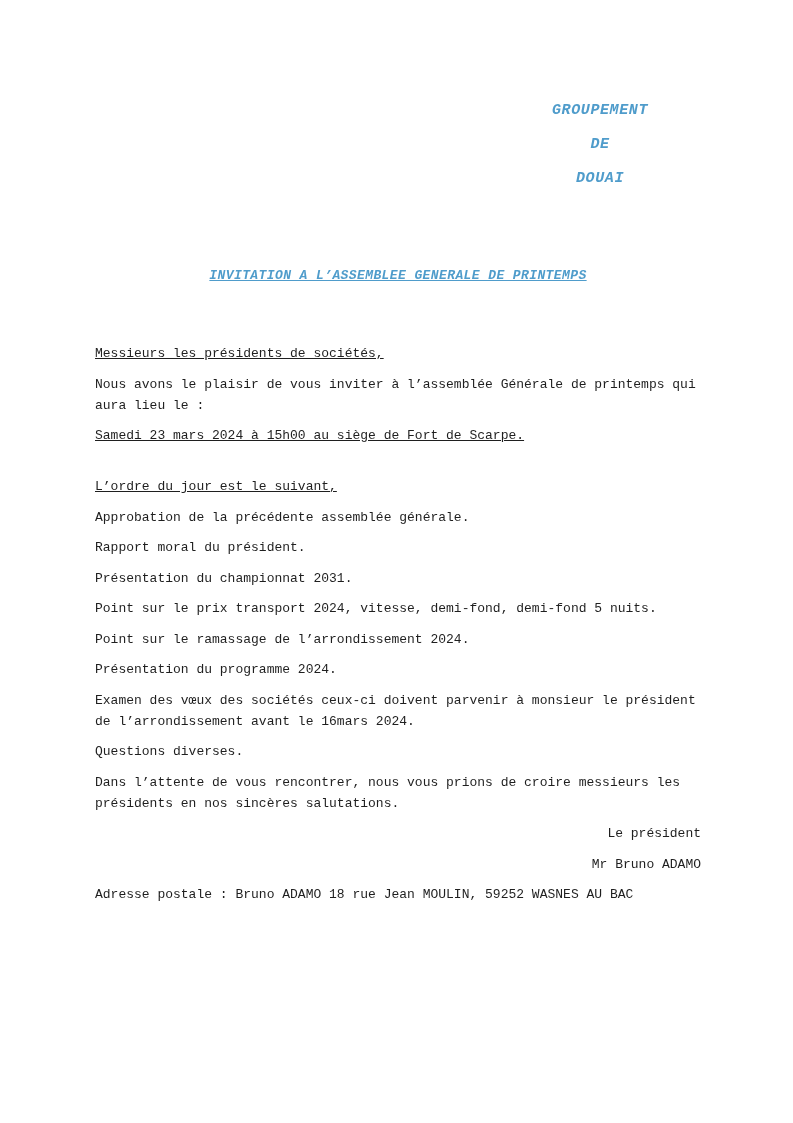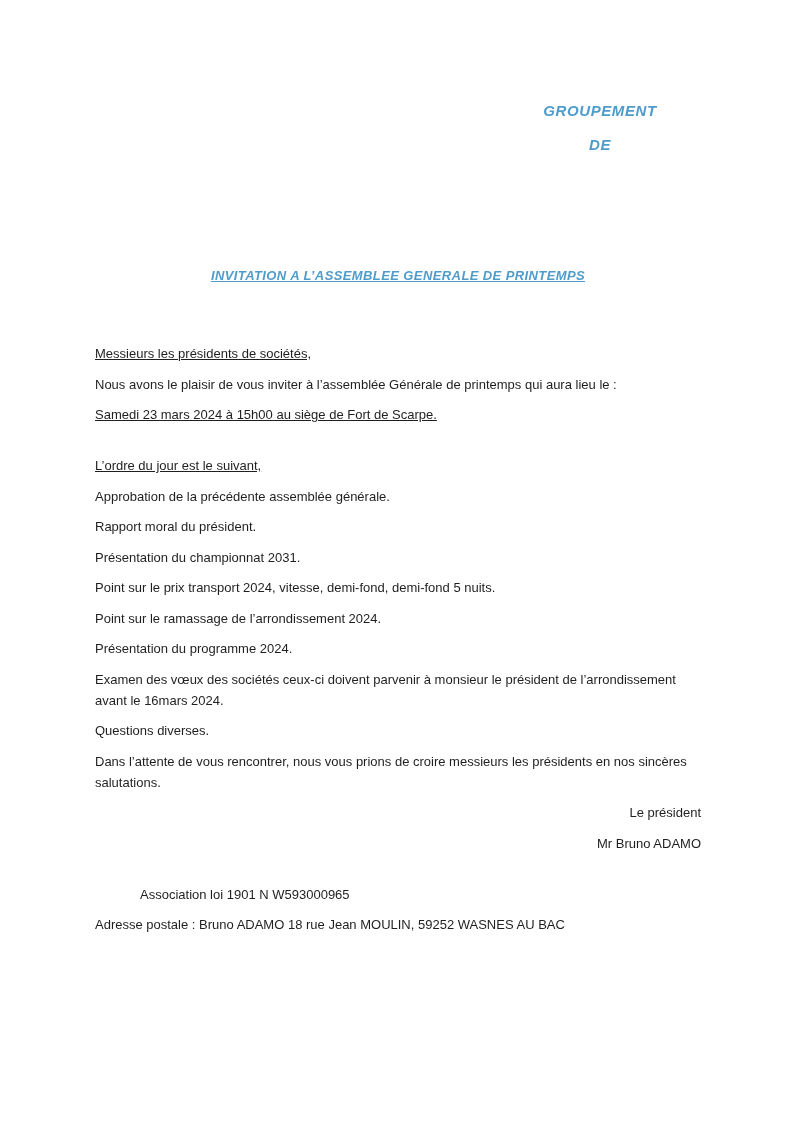--- a/index.html
+++ b/index.html
@@ -7,21 +7,21 @@
     margin: 0;
     padding: 0;
     background: #ffffff;
   }
   .page {
     position: relative;
     width: 793px;
     height: 1123px;
     margin: 0 auto;
     background: #ffffff;
-    font-family: Liberation Sans, sans-serif;
+    font-family: Liberation Mono, monospace;
     color: #1f1f1f;
     overflow: hidden;
     box-sizing: border-box;
   }
   
   .letterhead {
     position: absolute;
     top: 94px;
     left: 492px;
     width: 216px;
@@ -62,20 +62,21 @@
   .indented { padding-left: 45px; }
 </style>
 </head>
 <body>
 
 <div class="page">
 
   <div class="letterhead">
     <div>GROUPEMENT</div>
     <div>DE</div>
+    <div>DOUAI</div>
   </div>
 
   <div class="content">
 
     <div class="doc-title">INVITATION A L’ASSEMBLEE GENERALE DE PRINTEMPS</div>
 
     <p class="underlined">Messieurs les présidents de sociétés,</p>
 
     <p>Nous avons le plaisir de vous inviter à l’assemblée Générale de printemps qui aura lieu le :</p>
 
@@ -90,19 +91,18 @@
     <p>Point sur le ramassage de l’arrondissement 2024.</p>
     <p>Présentation du programme 2024.</p>
     <p>Examen des vœux des sociétés ceux-ci doivent parvenir à monsieur le président de l’arrondissement avant le 16mars 2024.</p>
     <p>Questions diverses.</p>
 
     <p>Dans l’attente de vous rencontrer, nous vous prions de croire messieurs les présidents en nos sincères salutations.</p>
 
     <p class="right-align">Le président</p>
     <p class="right-align">Mr Bruno ADAMO</p>
 
-    <p class="indented gap-before">Association loi 1901 N W593000965</p>
 
     <p>Adresse postale : Bruno ADAMO 18 rue Jean MOULIN, 59252 WASNES AU BAC</p>
 
   </div>
 
 </div>
 
 </body></html>

